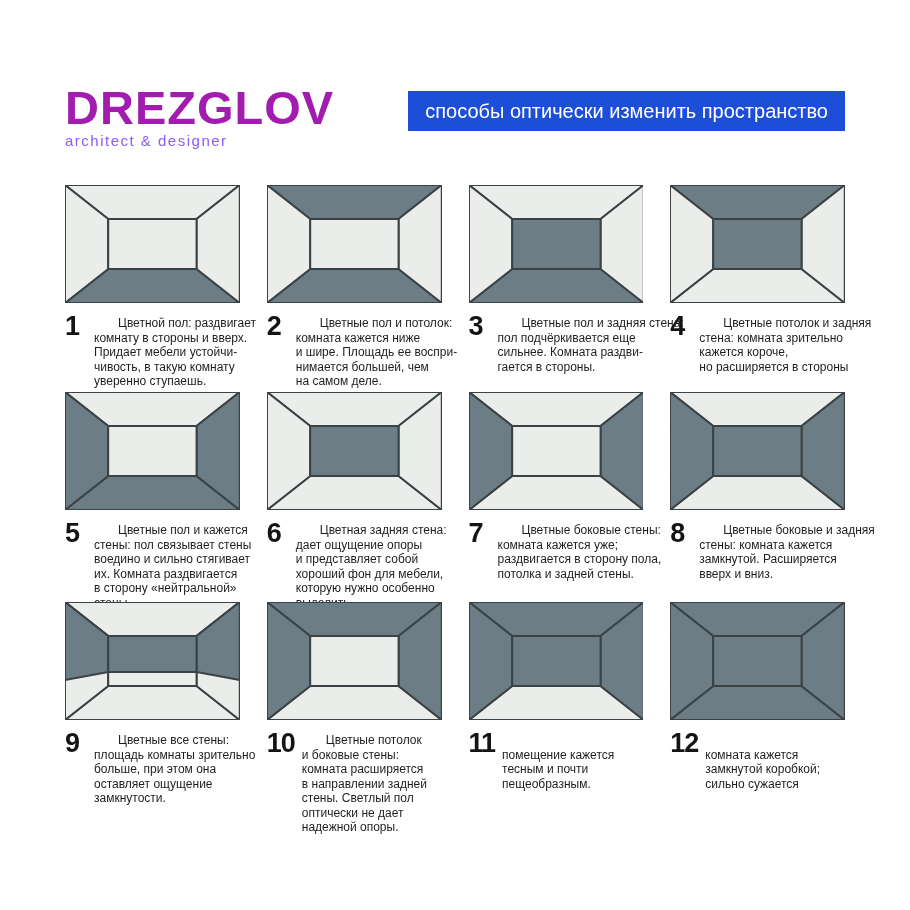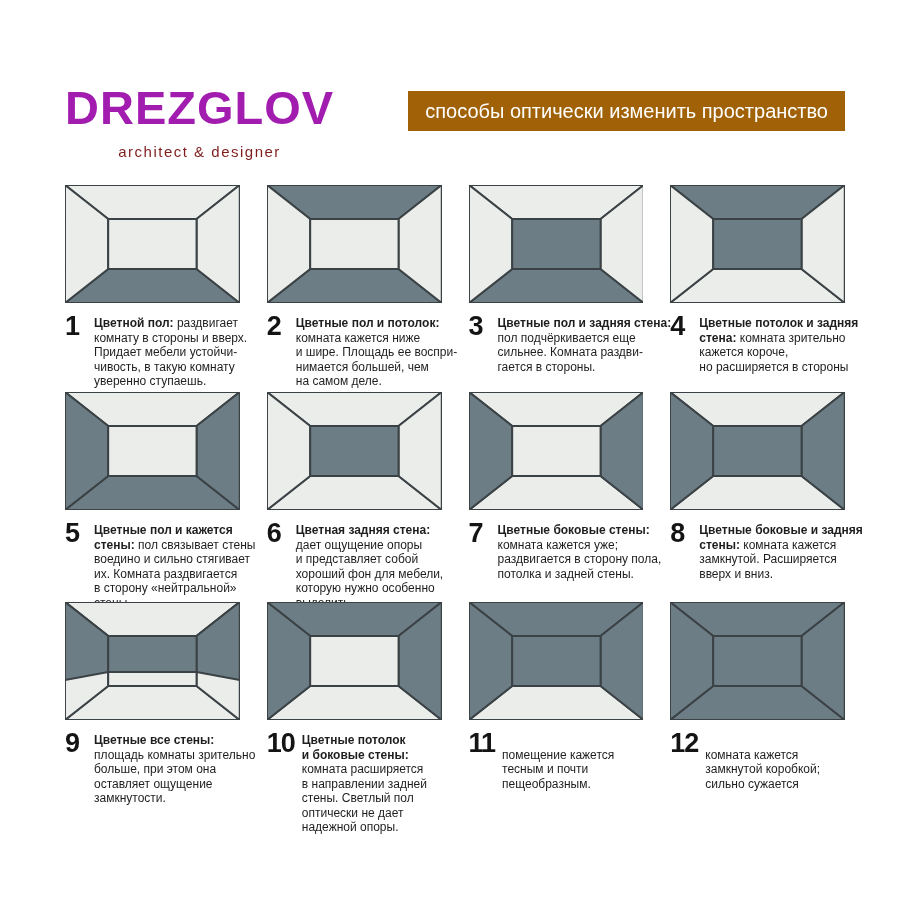--- a/index.html
+++ b/index.html
@@ -3,44 +3,44 @@
 <meta charset="utf-8">
 <style>
   html,body{margin:0;padding:0;}
   body{
     width:910px;height:910px;position:relative;background:#ffffff;
     font-family:"Liberation Sans","DejaVu Sans",sans-serif;color:#1e1e1e;
     overflow:hidden;
   }
   .header{position:absolute;left:65px;right:65px;top:84px;display:flex;justify-content:space-between;align-items:flex-start;}
   .logo-title{font-size:47px;font-weight:800;letter-spacing:1px;color:#a21caf;line-height:1;}
-  .logo-subtitle{font-size:15px;color:#7f1d1d;letter-spacing:1.5px;margin-top:12px;text-align:center;}
+  .logo-subtitle{font-size:15px;color:#8b5cf6;letter-spacing:1.5px;margin-top:1px;}
   .banner{margin-top:7px;height:40px;line-height:40px;padding:0 17px;font-size:20px;color:#fff;white-space:nowrap;}
   .grid{
     position:absolute;left:65px;right:65px;top:185px;
     display:grid;grid-template-columns:repeat(4,1fr);column-gap:27px;
     grid-template-rows:207px 210px auto;
   }
   .cell{min-width:0;}
   .diagram{height:118px;}
   .diagram svg{display:block;width:100%;height:118px;}
   .caption{display:flex;gap:7px;margin-top:10px;align-items:flex-start;}
   .num{font-size:27px;font-weight:800;line-height:26px;letter-spacing:-1px;min-width:22px;color:#141414;}
   .txt{font-size:12px;line-height:14.5px;white-space:pre;padding-top:3px;}
-  .txt b{font-weight:700;}
+  .txt b{font-weight:400;margin-left:24px;}
 </style>
 </head>
 <body>
 
 <div class="header">
   <div class="logo">
     <div class="logo-title">DREZGLOV</div>
     <div class="logo-subtitle">architect &amp; designer</div>
   </div>
-  <div class="banner" style="background: #a16207; color: rgb(255, 255, 255);">способы оптически изменить пространство</div>
+  <div class="banner" style="background: #1d4ed8; color: rgb(255, 255, 255);">способы оптически изменить пространство</div>
 </div>
 
 <div class="grid" id="grid">
   <div class="cell">
     <div class="diagram">
         <svg viewBox="0 0 178 118" preserveAspectRatio="none">
           <polygon points="0,0 178,0 134,34 44,34" fill="#ebedea" stroke="#3b4245" stroke-width="2" stroke-linejoin="round"></polygon>
           <polygon points="0,118 44,84 134,84 178,118" fill="#6c7d86" stroke="#3b4245" stroke-width="2" stroke-linejoin="round"></polygon>
           <polygon points="0,0 44,34 44,84 0,118" fill="#ebedea" stroke="#3b4245" stroke-width="2" stroke-linejoin="round"></polygon>
           <polygon points="178,0 178,118 134,84 134,34" fill="#ebedea" stroke="#3b4245" stroke-width="2" stroke-linejoin="round"></polygon>

